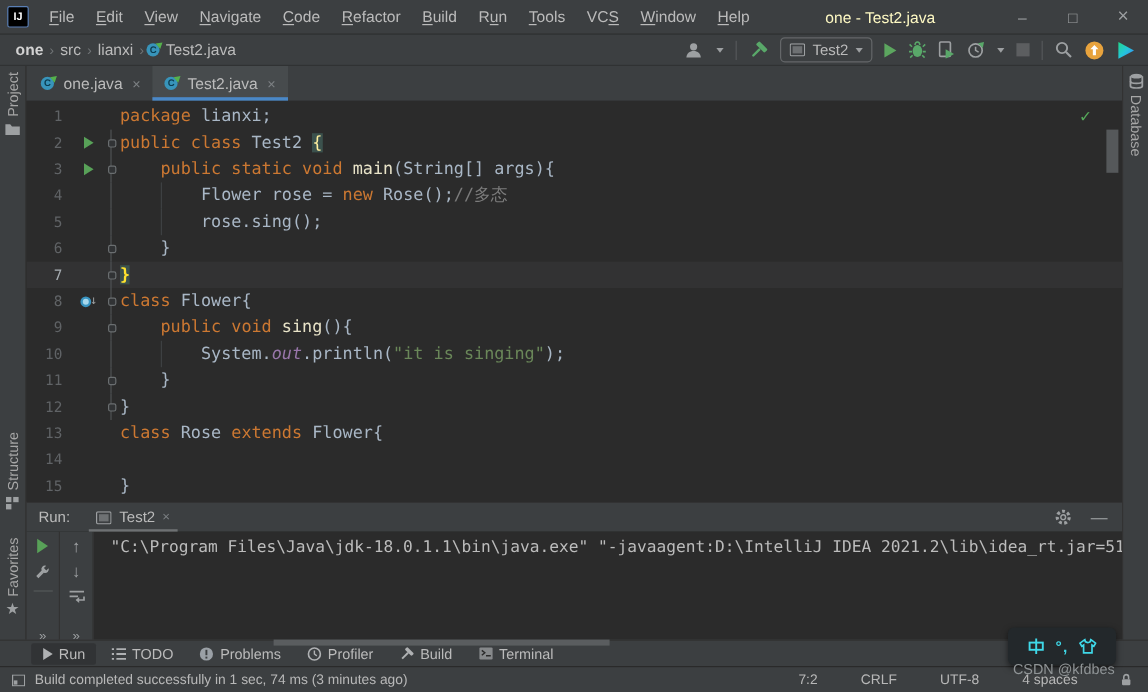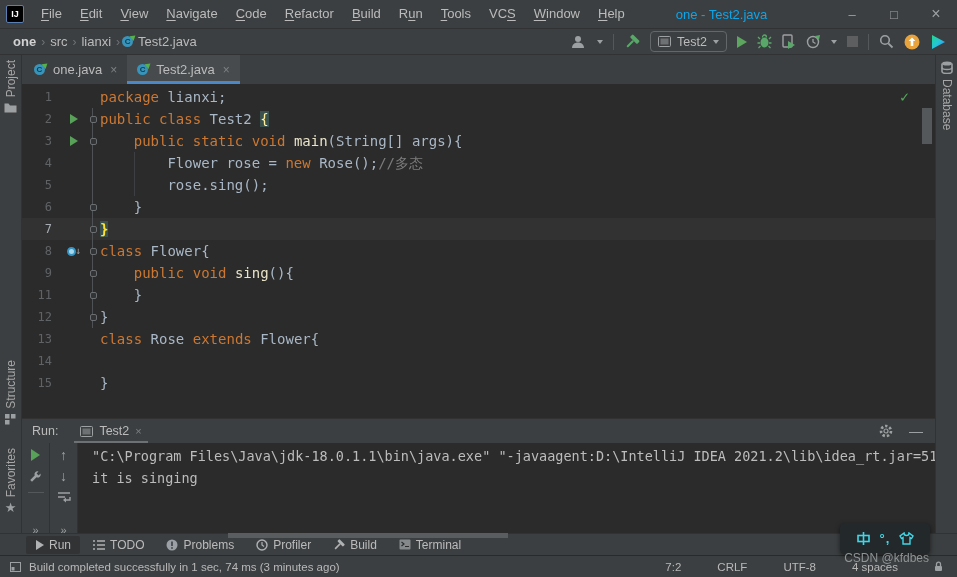--- a/index.html
+++ b/index.html
@@ -8,21 +8,21 @@
          background:#2b2b2b; font-family:"Liberation Sans",sans-serif; color:#bbbbbb;
          overflow:hidden; user-select:none; }
 
   
   .titlebar { height:28px; flex:none; background:#3c3f41; display:flex; align-items:center; padding-left:6px; }
   .logo { width:18px; height:18px; background:#000; border:1px solid #5a7fb5; border-radius:2px;
           color:#fff; font-size:9px; font-weight:bold; display:flex; align-items:center; justify-content:center; margin-right:8px; }
   .menus { display:flex;justify-content:flex-end; }
   .menu-item { padding:0 9px; font-size:13px; color:#bbb; line-height:28px; cursor:default; }
   .menu-item u { text-underline-offset:2px; }
-  .win-title { margin-left:42px; color:#0ea5e9; font-size:13px; }
+  .win-title { margin-left:54px; color:#fef9c3; font-size:13px; }
   .wincontrols { margin-left:auto; display:flex; height:100%; }
   .wc { width:42px; display:flex; align-items:center; justify-content:center; color:#9da0a2; font-size:13px; }
   .wc.close { font-size:16px; }
 
   
   .navbar { height:27px; flex:none; background:#3c3f41; border-top:1px solid #303233; border-bottom:1px solid #303233;
             display:flex; align-items:center; padding:0 10px; font-size:13px; }
   .crumb { color:#bbb; padding:0 3px; }
   .crumb.root { font-weight:bold; color:#d2d2d2; }
   .chev { color:#6f7375; font-size:12px; padding:0 2px; }
@@ -349,20 +349,26 @@
           </div>
           <div class="eline">
             <span class="ln">9</span>
             <span class="gico"></span>
             <span class="fold gl">
               <span class="fm"></span>
             </span>
             <span class="code"><span class="s-plain">    </span><span class="s-kw">public void</span><span class="s-plain"> </span><span class="s-method">sing</span><span class="s-plain">(){</span></span>
           </div>
           <div class="eline">
+            <span class="ln">10</span>
+            <span class="gico"></span>
+            <span class="fold gl"></span>
+            <span class="code"><span class="guide"></span><span class="s-plain">        System.</span><span class="s-field">out</span><span class="s-plain">.println(</span><span class="s-string">"it is singing"</span><span class="s-plain">);</span></span>
+          </div>
+          <div class="eline">
             <span class="ln">11</span>
             <span class="gico"></span>
             <span class="fold gl">
               <span class="fm"></span>
             </span>
             <span class="code"><span class="s-plain">    }</span></span>
           </div>
           <div class="eline">
             <span class="ln">12</span>
             <span class="gico"></span>
@@ -432,21 +438,20 @@
               <svg width="14" height="12" viewBox="0 0 14 12">
                   <path d="M1 2h12M1 6h7" stroke="#9da0a2" stroke-width="1.4" fill="none"></path>
                   <path d="M13 6v3H7" stroke="#9da0a2" stroke-width="1.4" fill="none"></path>
                   <path d="M9 6.5L6 9l3 2.5z" fill="#9da0a2"></path>
                 </svg>
             </span>
             <span class="more">»</span>
           </div>
           <div class="console" id="console">
             <div class="cline">"C:\Program Files\Java\jdk-18.0.1.1\bin\java.exe" "-javaagent:D:\IntelliJ IDEA 2021.2\lib\idea_rt.jar=5150</div>
-              <div class="cline">it is singing</div>
               <div class="cline"></div>
               <span class="hthumb"></span>
           </div>
         </div>
       </div>
     </div>
 
     <div class="stripe right">
       <div class="vitem" style="top:6px">
         <span class="ico">

